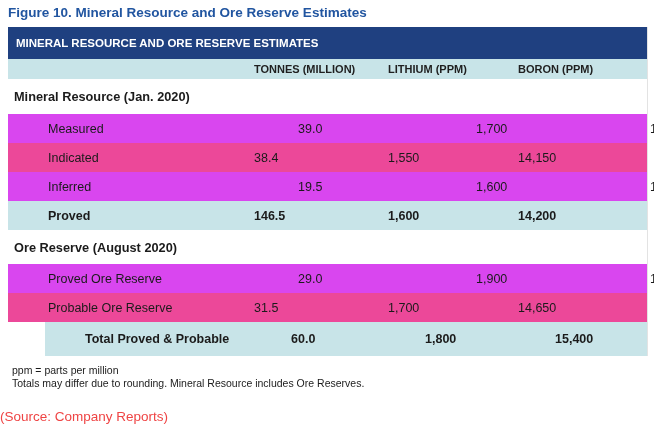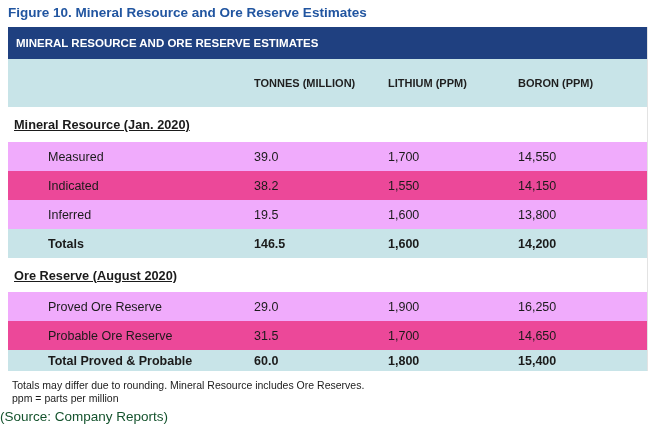--- a/index.html
+++ b/index.html
@@ -31,43 +31,43 @@
     font-weight:bold;
     display:flex;align-items:center;
     padding-left:8px;
   }
   .row{
     display:grid;
     grid-template-columns:240px 134px 130px 1fr;
     align-items:center;
   }
   .row .cell{padding-left:6px;}
-  .colhead{height:48px;background:#C8E4E8;}
+  .colhead{height:20px;background:#C8E4E8;}
   .colhead .cell{font-size:11px;font-weight:bold;color:#1f1f1f;}
   .section{height:35px;background:#ffffff;}
-  .section .label{font-size:12.75px;font-weight:bold;padding-left:6px;text-decoration:underline;}
+  .section .label{font-size:12.75px;font-weight:bold;padding-left:6px;}
   .data{height:29px;}
   .data .label{font-size:12.5px;padding-left:40px;}
   .data .cell{font-size:12.5px;}
-  .shaded{background:#f0abfc;}
+  .shaded{background:#d946ef;gap:44px;}
   .plain{background:#ec4899;}
   .total{background:#C8E4E8;}
   .total .label,.total .cell{font-weight:bold;}
-  .row-tpp{height:21px;}
+  .row-tpp{height:34px;margin-left:37px;}
   .notes{
     margin:8px 0 0 12px;
     font-size:10.5px;
     line-height:13px;
     color:#1b1b1b;
   }
   .source{
     position:absolute;
     left:0;bottom:4px;
     font-size:13.5px;
-    color:#14532d;
+    color:#ef4444;
   }
 </style>
 </head>
 <body>
 
 <div class="page">
 
   <div class="fig-title">Figure 10. Mineral Resource and Ore Reserve Estimates</div>
 
   <div class="tbl">
@@ -90,34 +90,34 @@
 
     <div class="row data shaded">
       <div class="label">Measured</div>
       <div class="cell">39.0</div>
       <div class="cell">1,700</div>
       <div class="cell">14,550</div>
     </div>
 
     <div class="row data plain">
       <div class="label">Indicated</div>
-      <div class="cell">38.2</div>
+      <div class="cell">38.4</div>
       <div class="cell">1,550</div>
       <div class="cell">14,150</div>
     </div>
 
     <div class="row data shaded">
       <div class="label">Inferred</div>
       <div class="cell">19.5</div>
       <div class="cell">1,600</div>
       <div class="cell">13,800</div>
     </div>
 
     <div class="row data total">
-      <div class="label">Totals</div>
+      <div class="label">Proved</div>
       <div class="cell">146.5</div>
       <div class="cell">1,600</div>
       <div class="cell">14,200</div>
     </div>
 
     <div class="row section" style="height:34px">
       <div class="label">Ore Reserve (August 2020)</div>
       <div class="cell"></div>
       <div class="cell"></div>
       <div class="cell"></div>
@@ -140,19 +140,19 @@
     <div class="row data total row-tpp">
       <div class="label">Total Proved &amp; Probable</div>
       <div class="cell">60.0</div>
       <div class="cell">1,800</div>
       <div class="cell">15,400</div>
     </div>
 
   </div>
 
   <div class="notes">
+    <div>ppm = parts per million</div>
     <div>Totals may differ due to rounding. Mineral Resource includes Ore Reserves.</div>
-    <div>ppm = parts per million</div>
   </div>
 
   <div class="source">(Source: Company Reports)</div>
 
 </div>
 
 </body></html>

